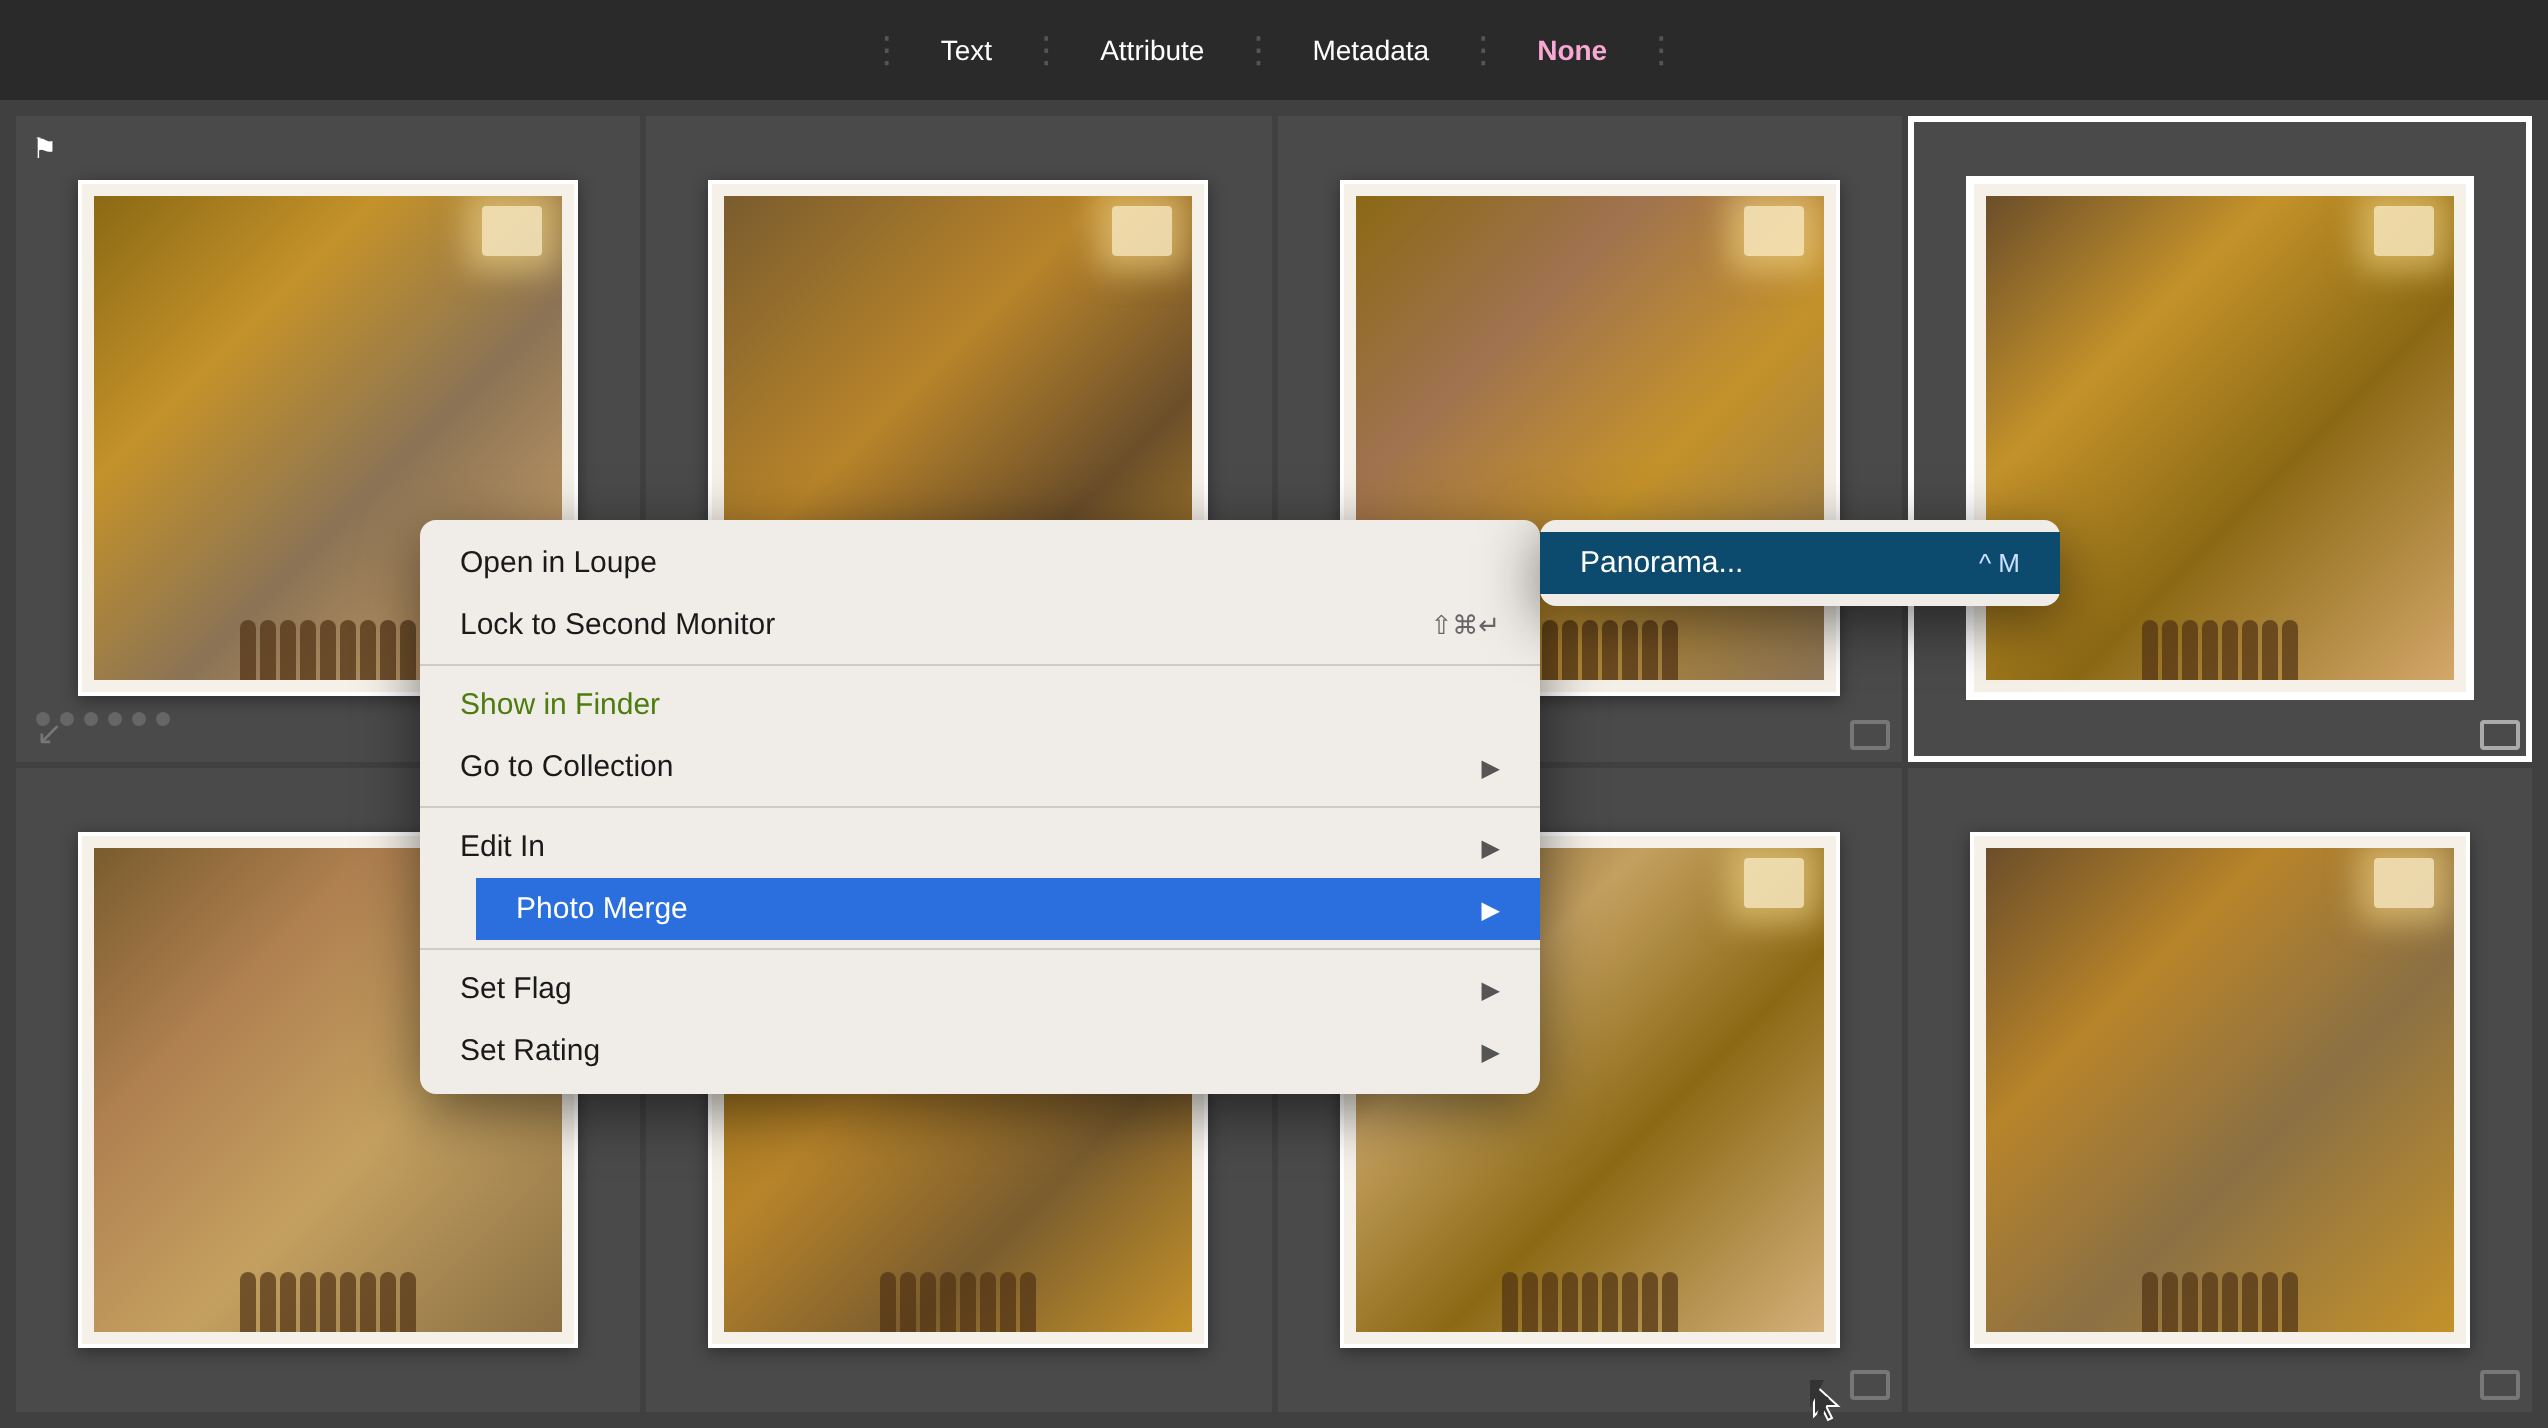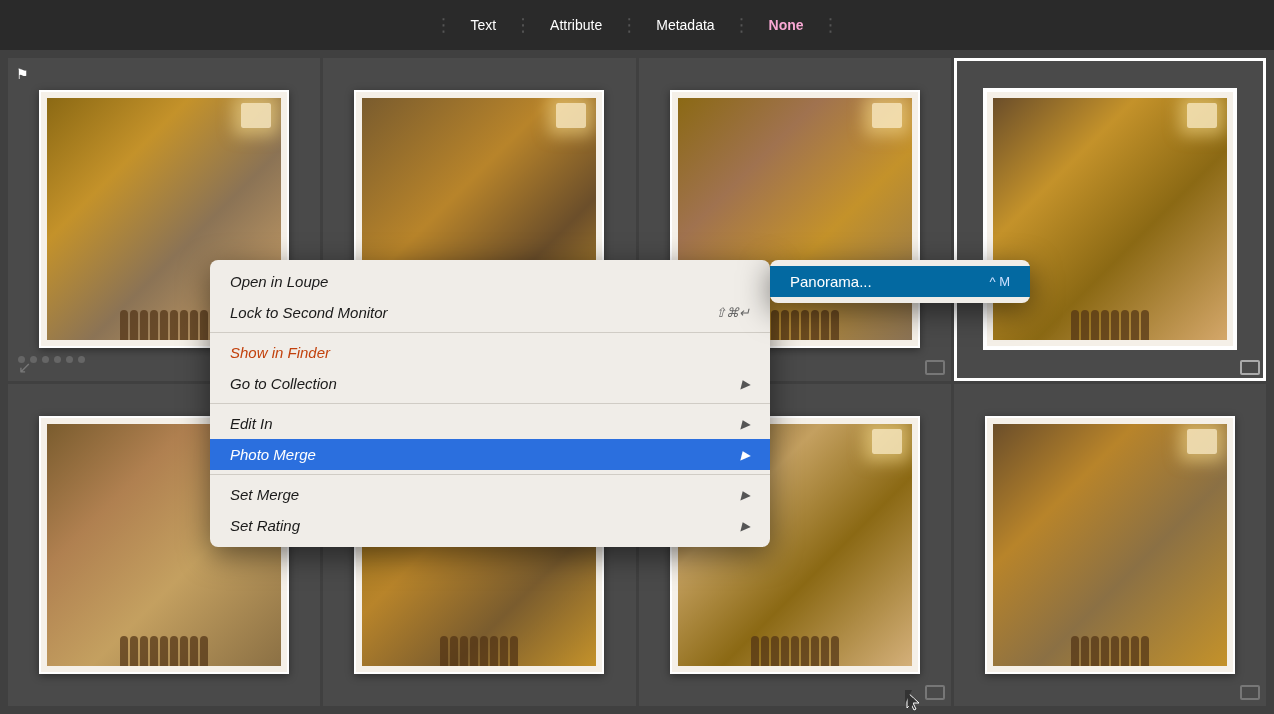--- a/index.html
+++ b/index.html
@@ -179,40 +179,40 @@
       position: absolute;
       top: 210px;
       left: 210px;
       width: 560px;
       background: #f0ede8;
       border-radius: 8px;
       box-shadow: 0 8px 30px rgba(0,0,0,0.5);
       z-index: 100;
       padding: 6px 0;
       font-size: 15px;
-      font-style: italic;
     }
 
     .menu-item {
       padding: 7px 20px;
       color: #1a1a1a;
       cursor: pointer;
       display: flex;
       align-items: center;
       justify-content: space-between;
       position: relative;
     }
 
     .menu-item.highlighted {
       background: #2b6fde;
       color: #ffffff;
+      margin-left: 28px;
     }
 
     .menu-item.disabled {
-      color: #c2410c;
+      color: #4d7c0f;
       cursor: default;
     }
 
     .menu-item .shortcut {
       color: #666;
       font-size: 13px;
       display: flex;
       align-items: center;
       gap: 2px;
     }
@@ -249,21 +249,21 @@
     .sub-menu-item {
       padding: 7px 20px;
       color: #1a1a1a;
       cursor: pointer;
       display: flex;
       align-items: center;
       justify-content: space-between;
     }
 
     .sub-menu-item.highlighted {
-      background: #0369a1;
+      background: #0c4a6e;
       color: #ffffff;
     }
 
     .sub-menu-item .shortcut {
       color: #666;
       font-size: 13px;
     }
 
     .sub-menu-item.highlighted .shortcut {
       color: #cce0ff;
@@ -533,21 +533,21 @@
       <span class="arrow">▶</span>
     </div>
     <div class="menu-item highlighted">
       <span>Photo Merge</span>
       <span class="arrow">▶</span>
     </div>
 
     <div class="menu-divider"></div>
 
     <div class="menu-item">
-      <span>Set Merge</span>
+      <span>Set Flag</span>
       <span class="arrow">▶</span>
     </div>
     <div class="menu-item">
       <span>Set Rating</span>
       <span class="arrow">▶</span>
     </div>
 
   </div>
 
   <div class="sub-menu">

